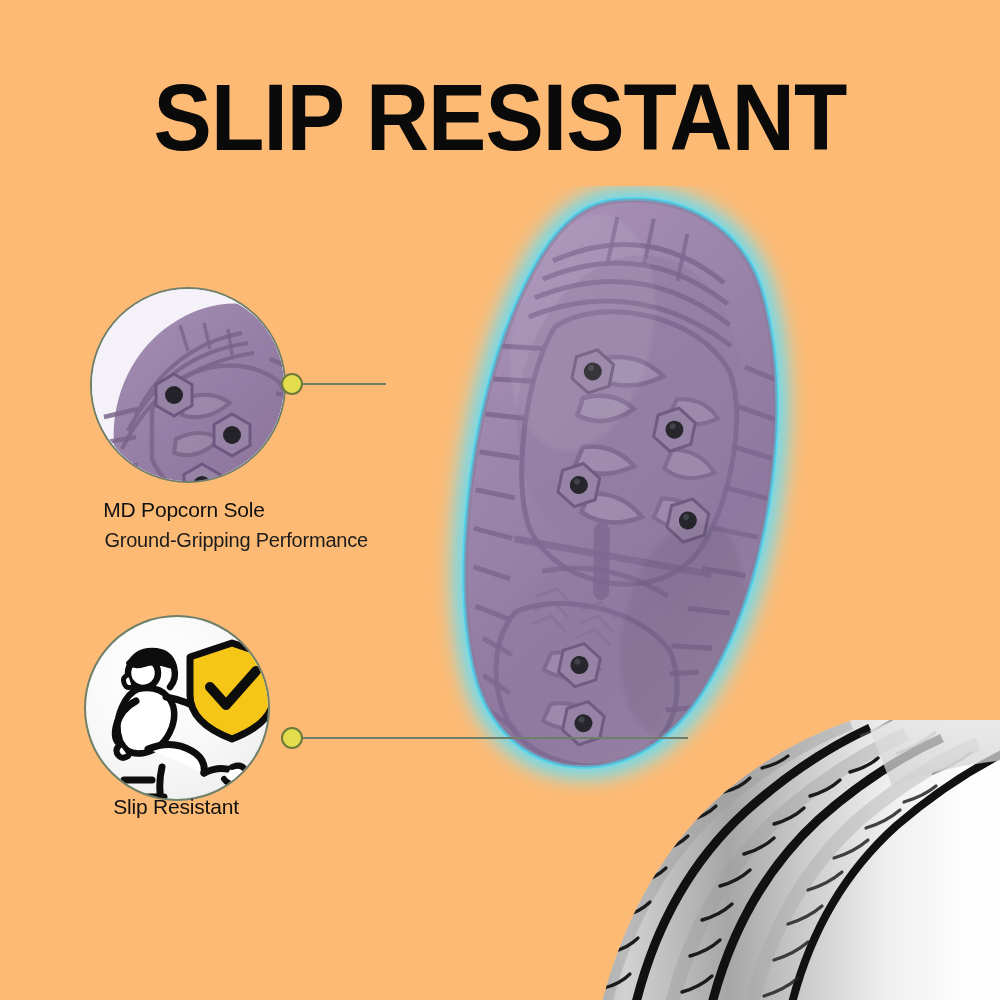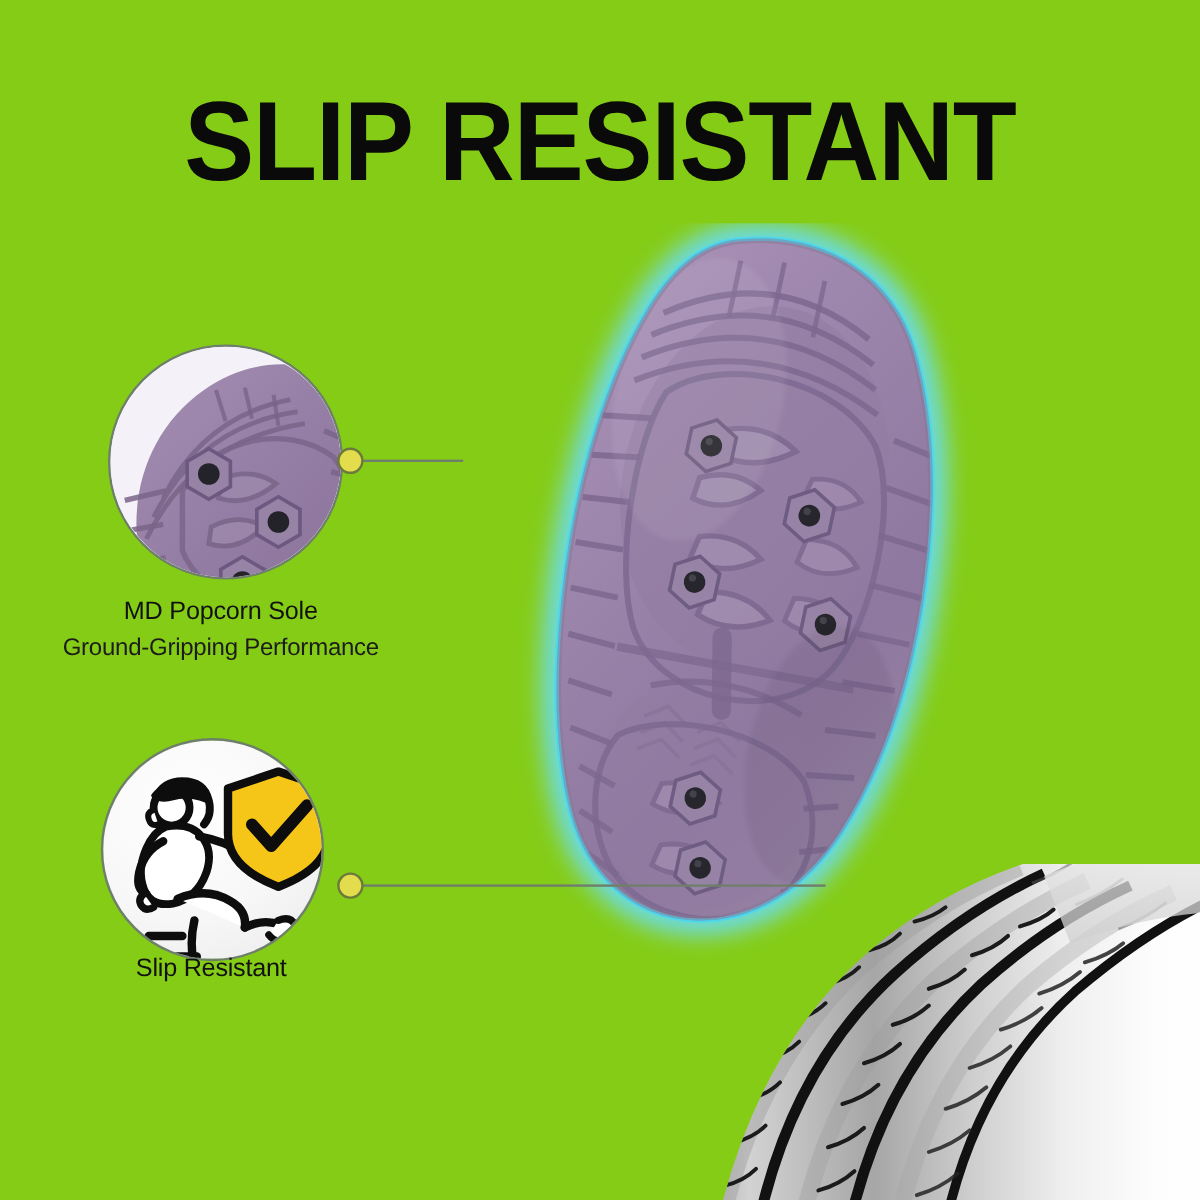--- a/index.html
+++ b/index.html
@@ -4,21 +4,21 @@
 <style>
   html, body {
     margin: 0;
     padding: 0;
     background: #ffffff;
   }
   #stage {
     position: relative;
     width: 1000px;
     height: 1000px;
-    background: #84cc16;
+    background: #fdba74;
     overflow: hidden;
     font-family: "Liberation Sans", sans-serif;
   }
 
   
   #title {
     position: absolute;
     left: 0;
     top: 70px;
     width: 1000px;
@@ -113,20 +113,21 @@
     letter-spacing: -0.2px;
     margin: 0;
   }
   .caption-sub {
     font-family: "Liberation Sans", sans-serif;
     font-size: 20px;
     font-weight: 400;
     color: #1c1c1c;
     letter-spacing: -0.2px;
     margin: 7px 0 0 0;
+    text-align: right;
   }
 </style>
 </head>
 <body>
 
 <div id="stage">
 
   <div id="title">SLIP RESISTANT</div>
 
   <div id="tire-wrap">

